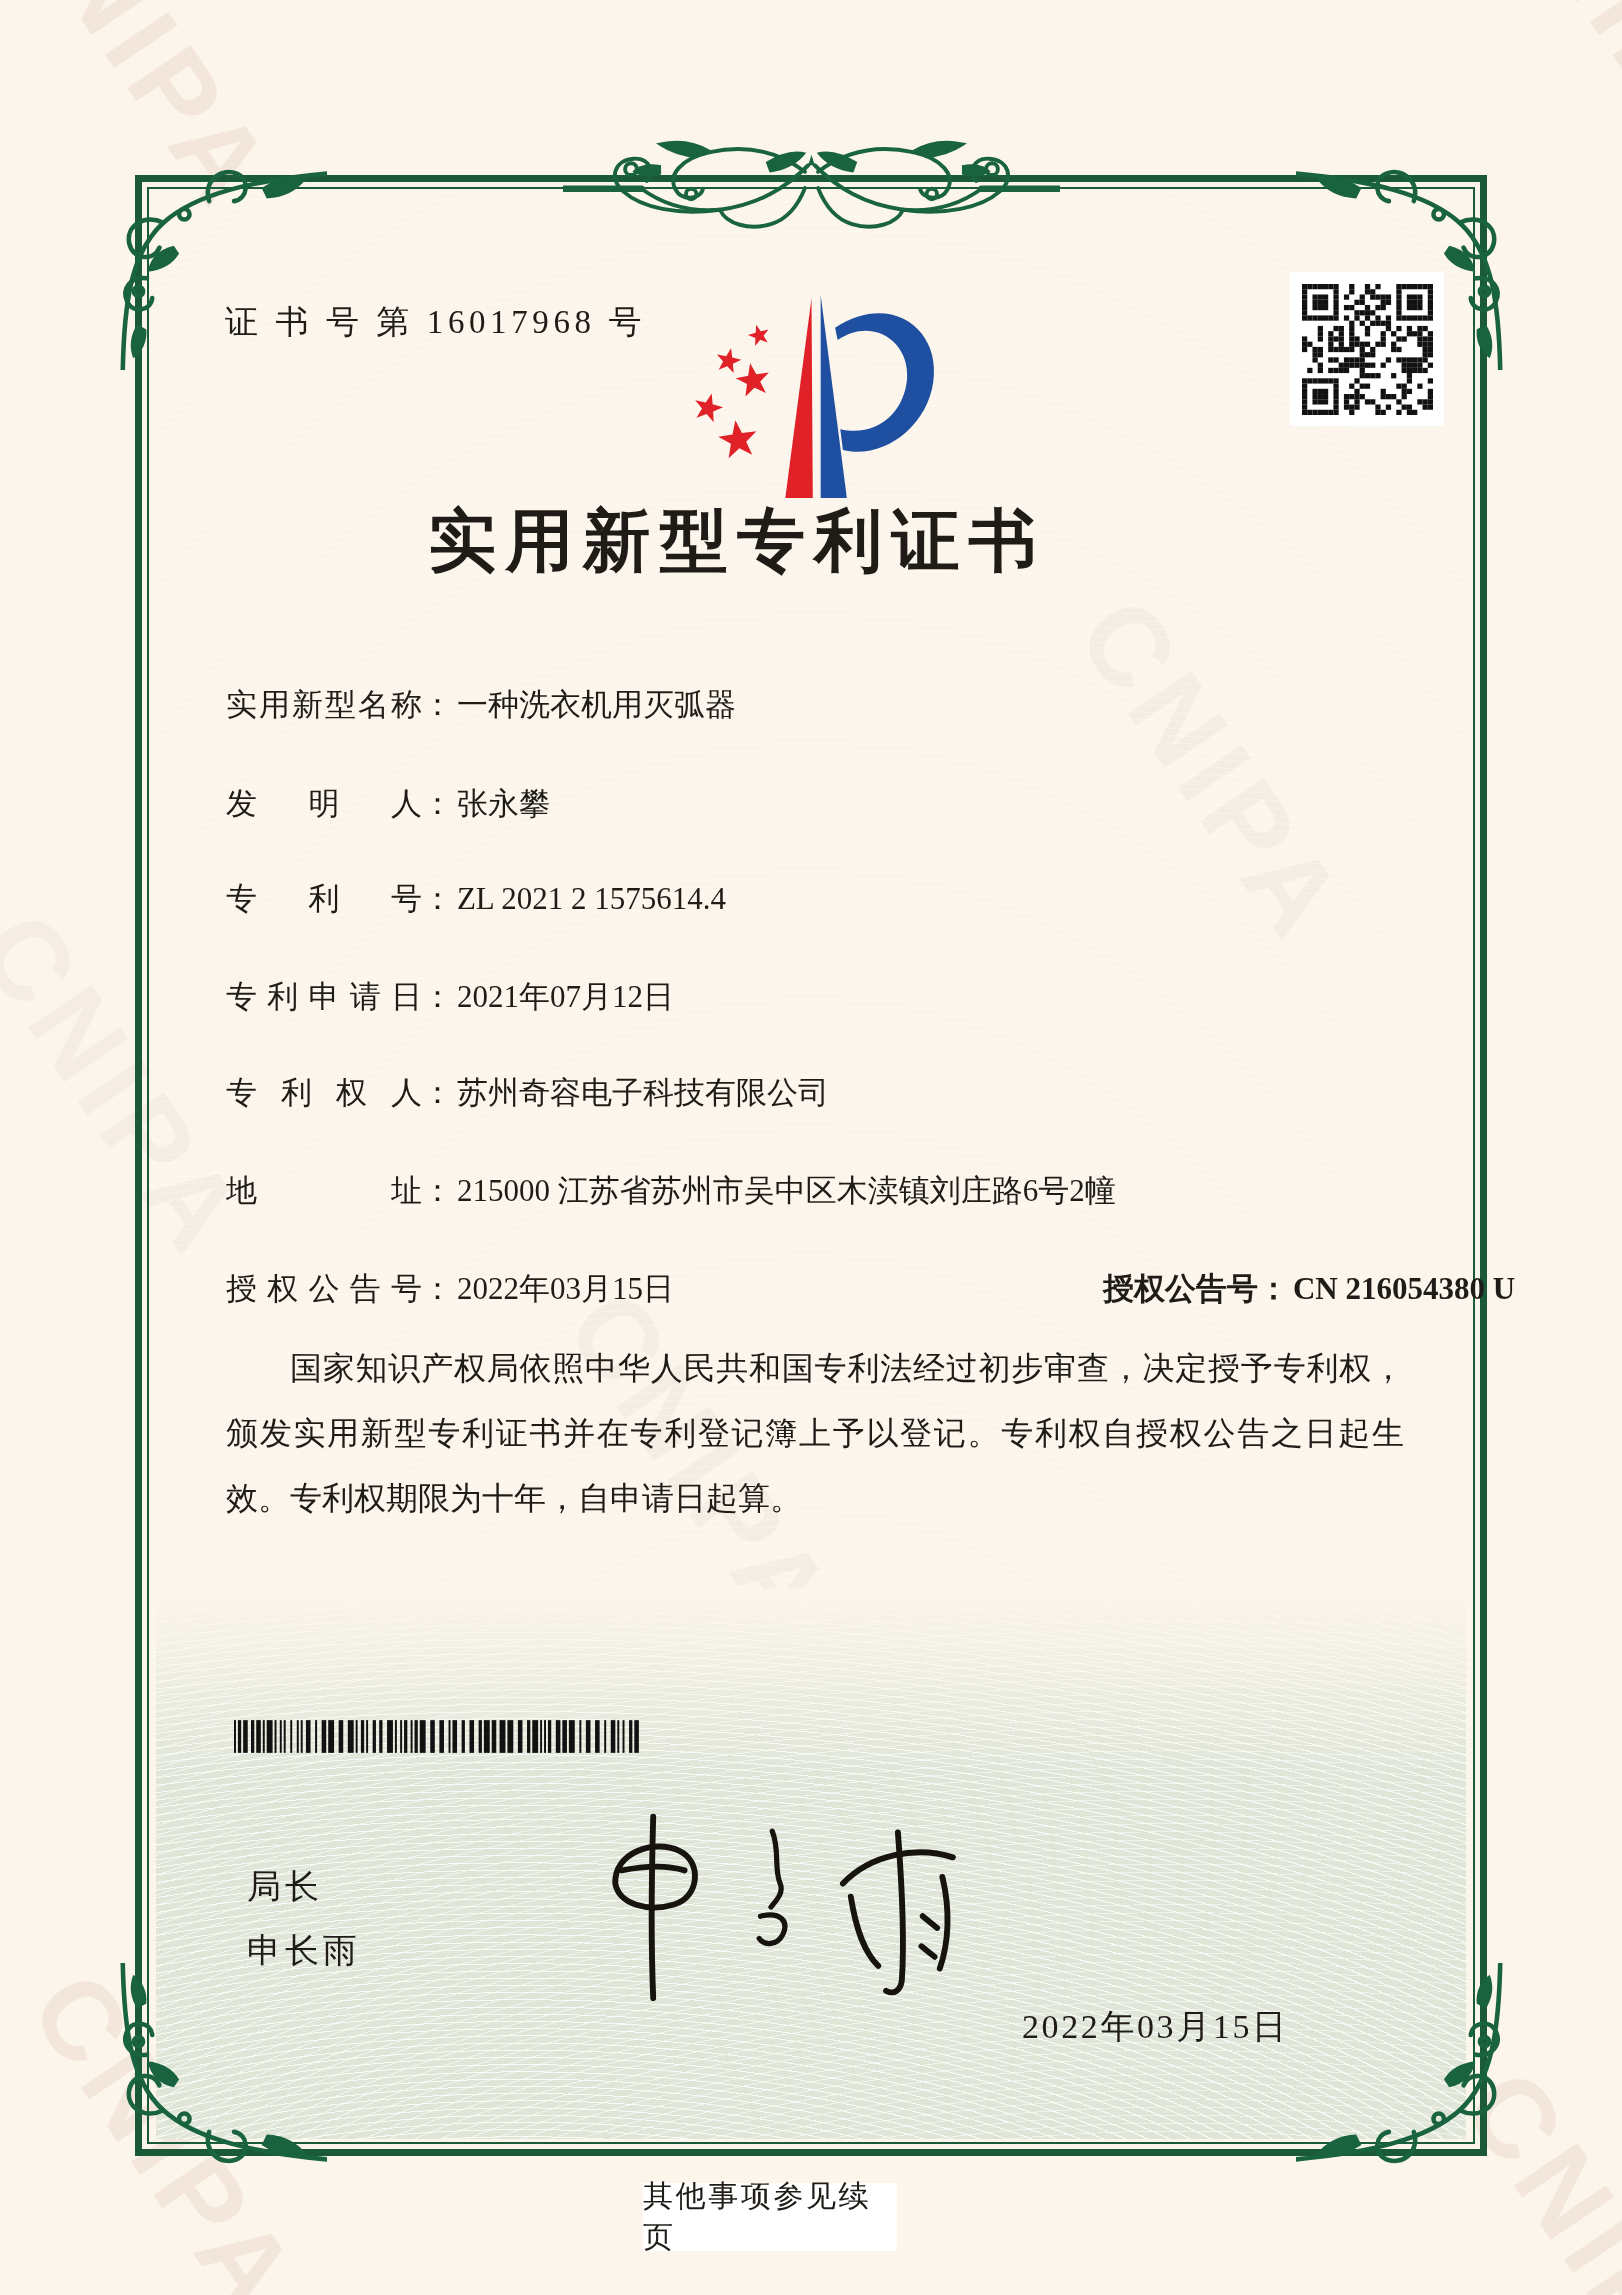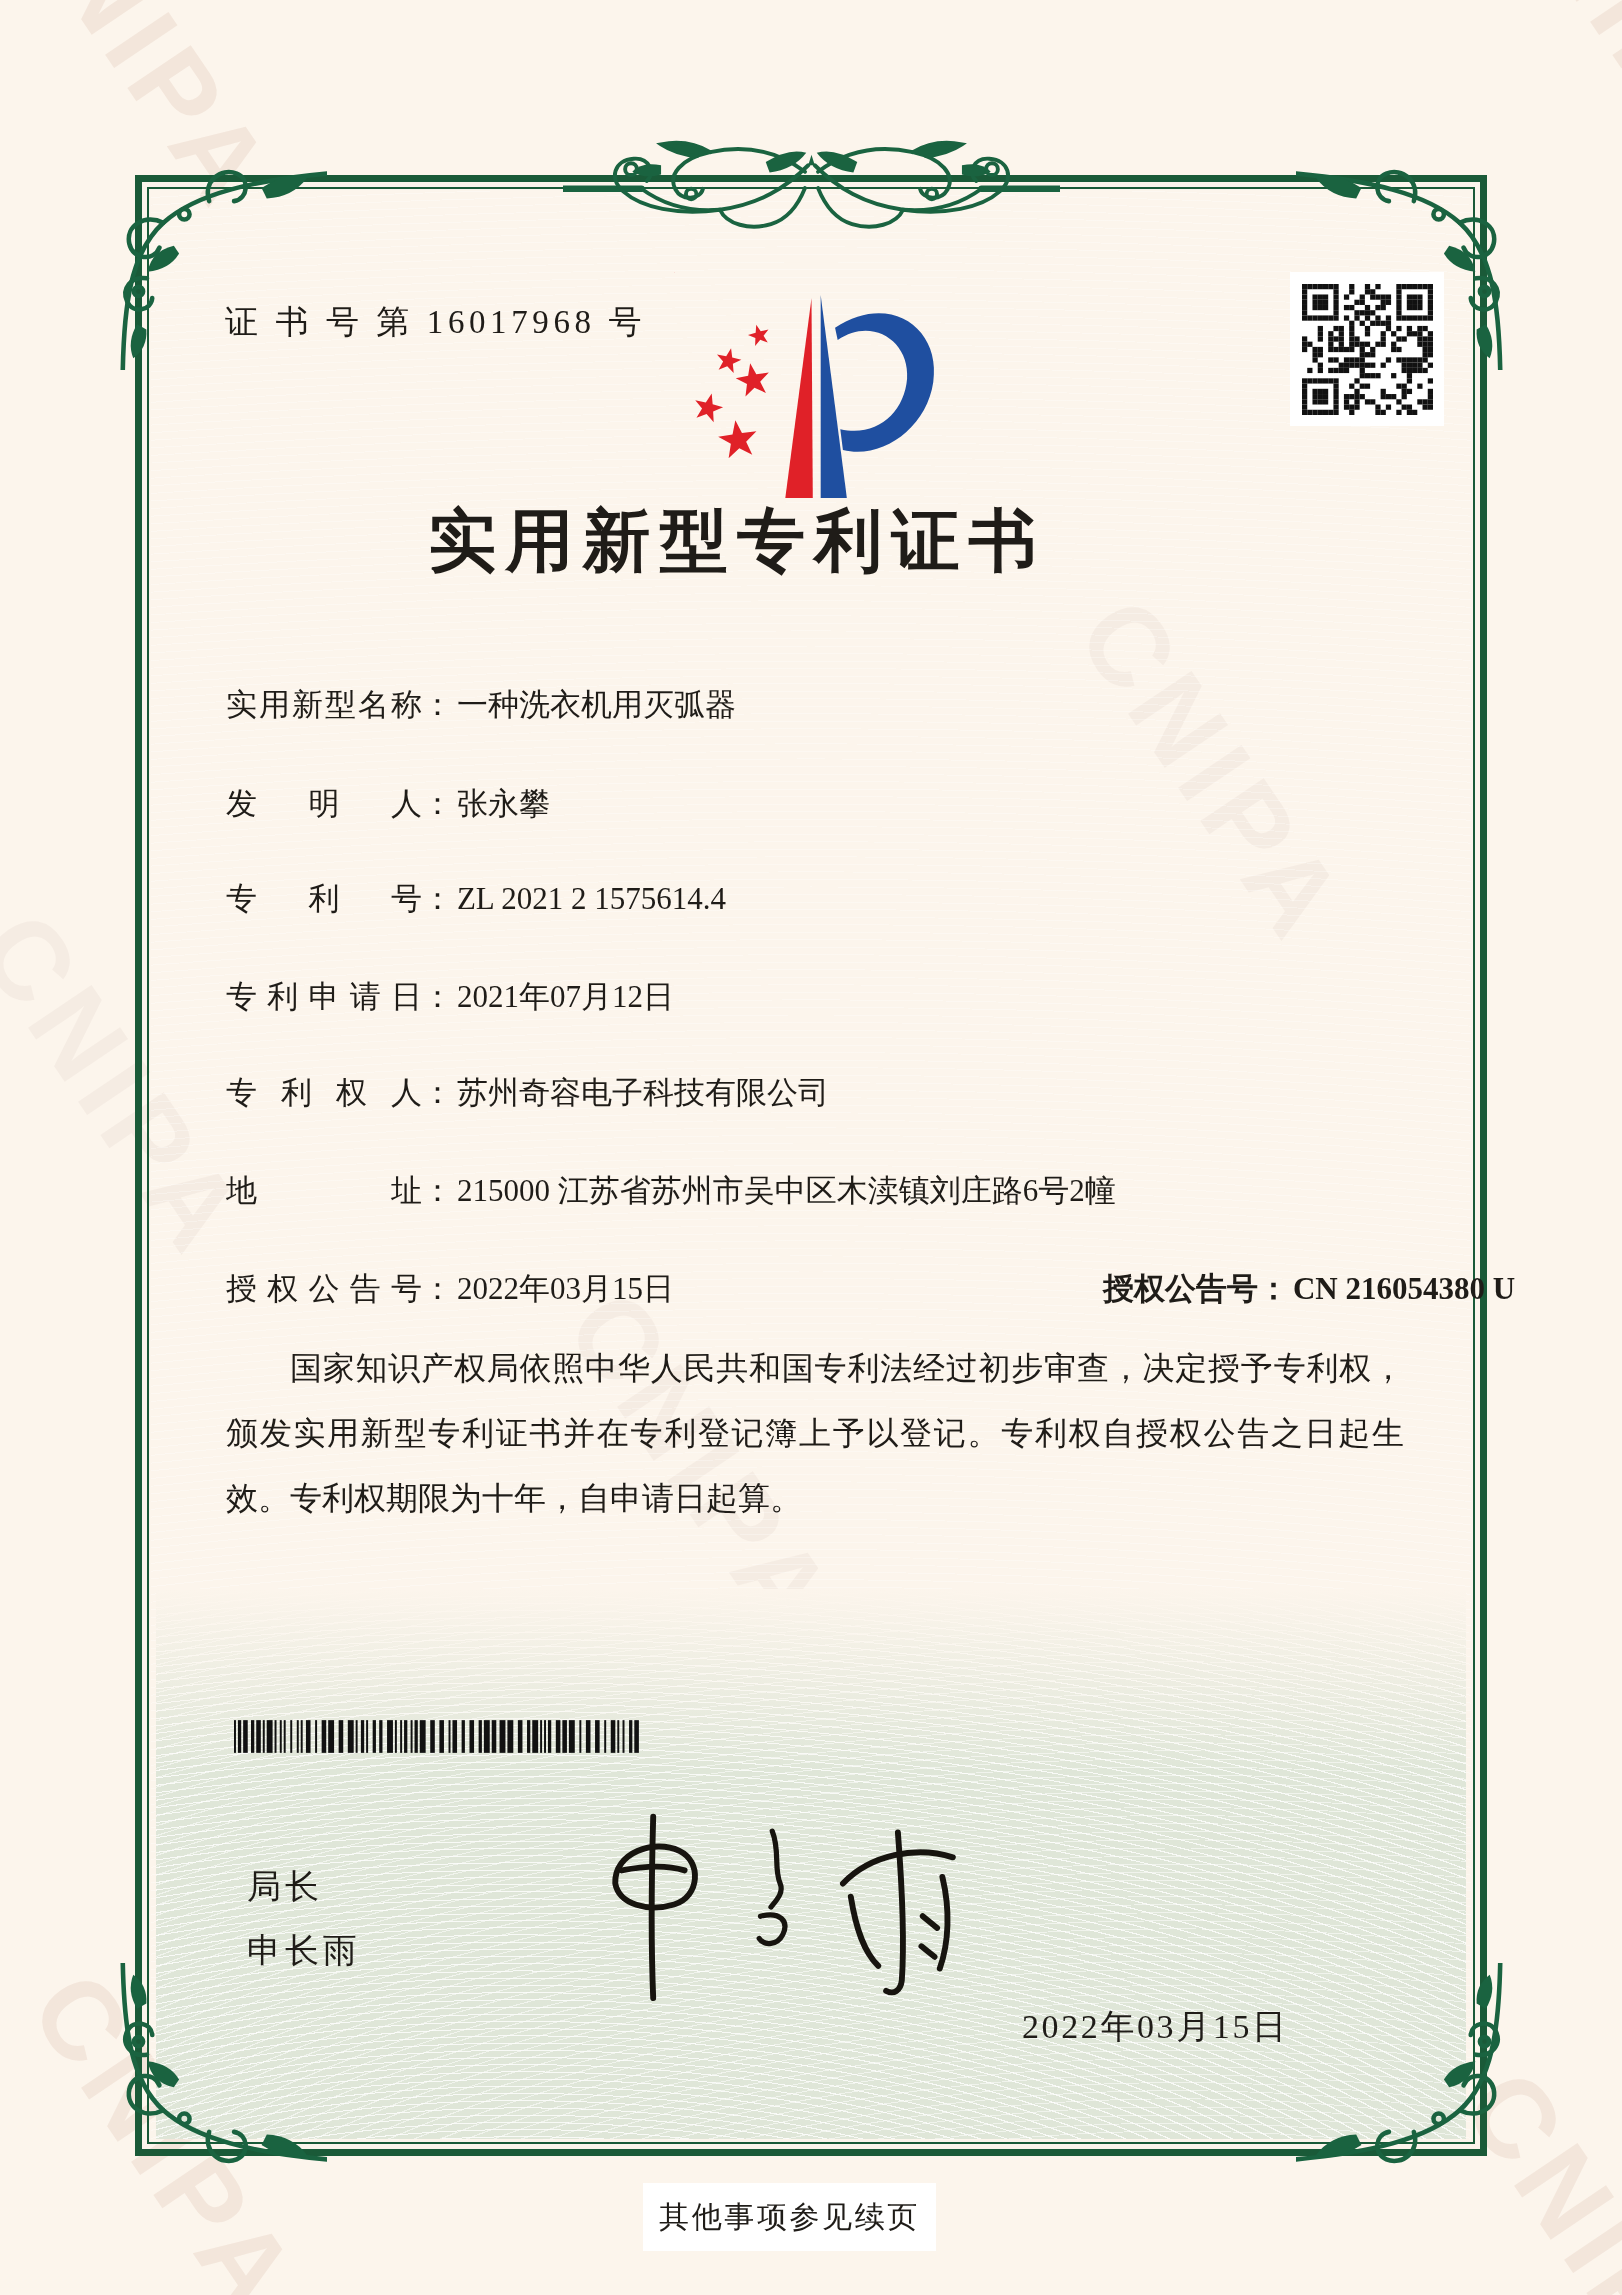--- a/index.html
+++ b/index.html
@@ -60,21 +60,21 @@
 
   
   .barcode{position:absolute;left:234px;top:1720px;width:416px;height:33px;}
   .signer-title{position:absolute;left:247px;top:1864px;font-size:34px;letter-spacing:3.9px;}
   .signer-name{position:absolute;left:247px;top:1928px;font-size:34px;letter-spacing:3.9px;}
   .signature{position:absolute;left:576px;top:1805px;width:458px;height:203px;}
   .issue-date{position:absolute;left:1022px;top:2004px;font-size:34px;letter-spacing:2.6px;}
   .page-footer{position:absolute;left:550px;width:458px;top:2102px;text-align:center;font-size:27.5px;}
 
   
-  .cont-box{position:absolute;left:643px;top:2183px;width:293px;height:68px;background:#ffffff;
+  .cont-box{position:absolute;left:643px;top:2183px;width:254px;height:68px;background:#ffffff;
             display:flex;align-items:center;justify-content:center;font-size:30px;letter-spacing:2.6px;}
 </style>
 </head>
 <body>
 
 <div class="page">
 
   <span class="wm" style="left:-52px;top:-26px">CNIPA</span>
   <span class="wm" style="left:1433px;top:-59px">CNIPA</span>
   <span class="wm faint" style="left:1021px;top:707px">CNIPA</span>

